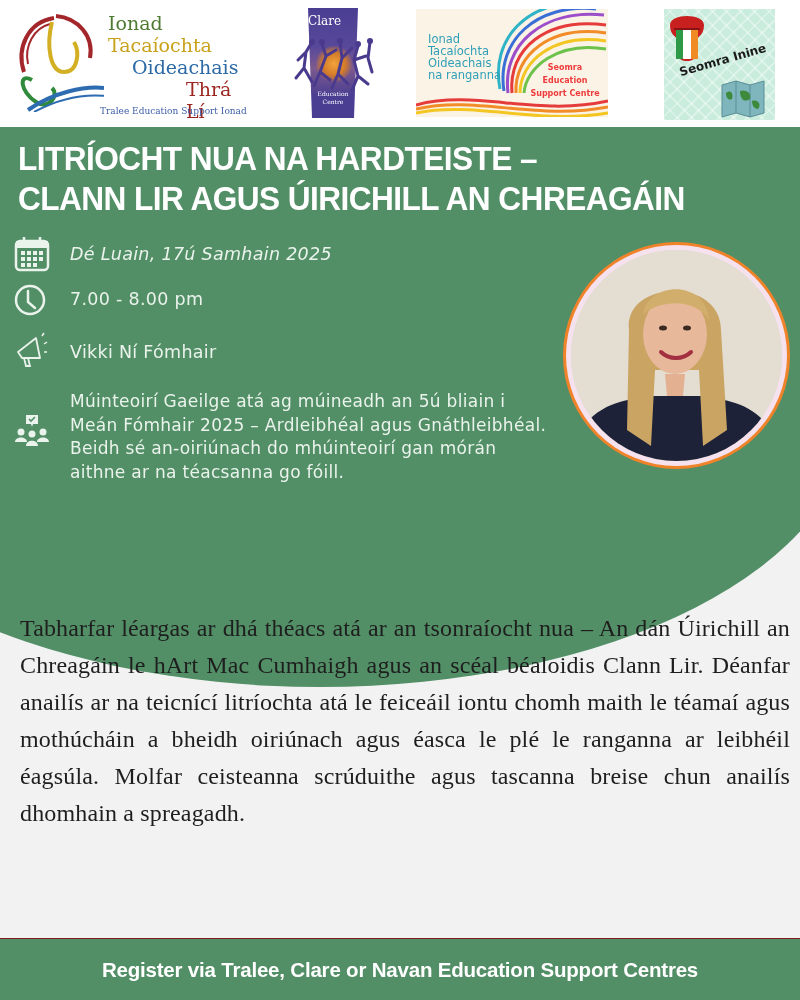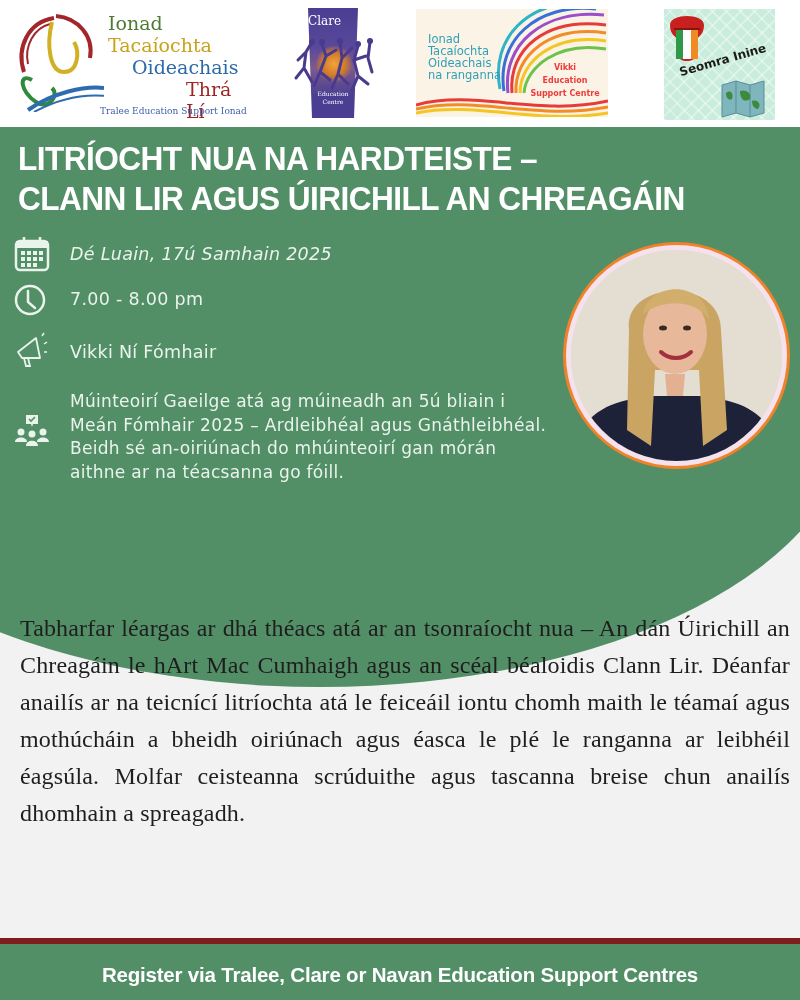--- a/index.html
+++ b/index.html
@@ -65,21 +65,21 @@
   
   .photo-ring { position: absolute; left: 563px; top: 242px; width: 227px; height: 227px; border-radius: 50%; background: #f0832a; padding: 3px; }
   .photo-inner { width: 100%; height: 100%; border-radius: 50%; background: #f6e1ee; padding: 5px; }
   .photo { width: 100%; height: 100%; border-radius: 50%; overflow: hidden; position: relative; background: #e3ddd3; }
   .photo svg { position: absolute; left: 0; top: 0; }
 
   
   .description { position: absolute; left: 20px; top: 610px; width: 770px; color: #1e1e1e; font-family: Liberation Serif, serif; font-size: 24px; line-height: 37px; text-align: justify; letter-spacing: 0.15px; }
 
   
-  .footer { position: absolute; left: 0; top: 938px; width: 800px; height: 62px; background: #528f66; border-top: 6px solid #7f1d1d; }
+  .footer { position: absolute; left: 0; top: 938px; width: 800px; height: 62px; background: #528f66; border-top: 1px solid #7f1d1d; }
   .footer-text { position: absolute; left: 0; top: 19px; width: 800px; text-align: center; color: #ffffff; font-family: "Liberation Sans", sans-serif; font-weight: bold; font-size: 20.5px; letter-spacing: -0.2px; }
 </style>
 </head>
 <body>
 
 <div class="logo-bar">
 
   <div class="logo logo-tralee">
     <svg width="90" height="100" viewBox="0 0 90 100">
       <path d="M40 6 C14 10 2 36 10 60" stroke="#a3262a" stroke-width="4" fill="none"></path>
@@ -140,21 +140,21 @@
         <path d="M108 84 C110 58 142 32 190 40" stroke="#6cc24a"></path>
       </g>
     </svg>
     <div class="navan-ga">
       <div>Ionad</div>
       <div>Tacaíochta</div>
       <div>Oideachais</div>
       <div>na ranganna</div>
     </div>
     <div class="navan-en">
-      <div>Vikki</div>
+      <div>Seomra</div>
       <div>Education</div>
       <div>Support Centre</div>
     </div>
   </div>
 
   <div class="logo logo-seomra">
     <svg width="111" height="111" viewBox="0 0 111 111">
       <path d="M6 16 C6 4 40 4 40 16 C40 26 34 28 32 30 L32 46 C32 54 14 54 14 46 L14 30 C12 28 6 26 6 16 Z" fill="#c8201e"></path>
       <rect x="12" y="20" width="22" height="30" rx="8" fill="#ffffff"></rect>
       <rect x="12" y="20" width="7" height="30" fill="#2e9a48"></rect>

